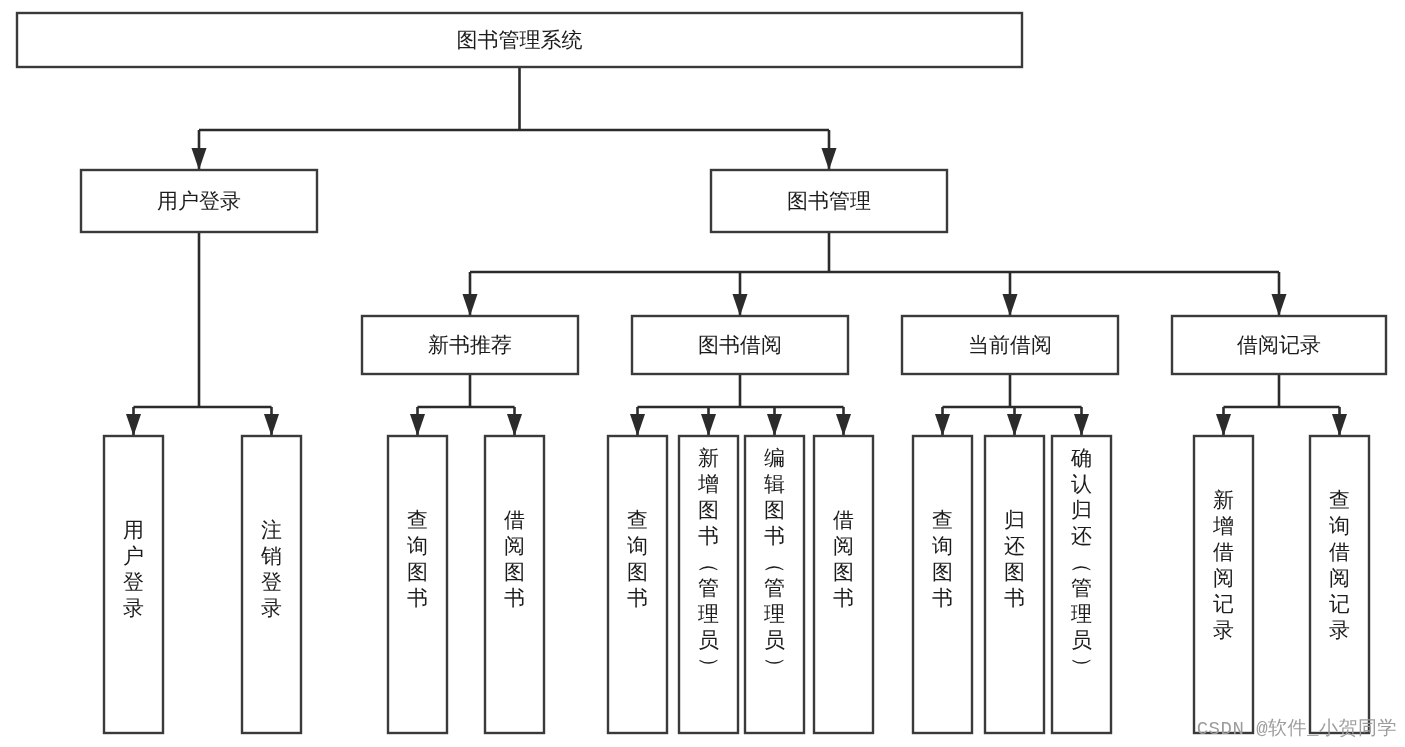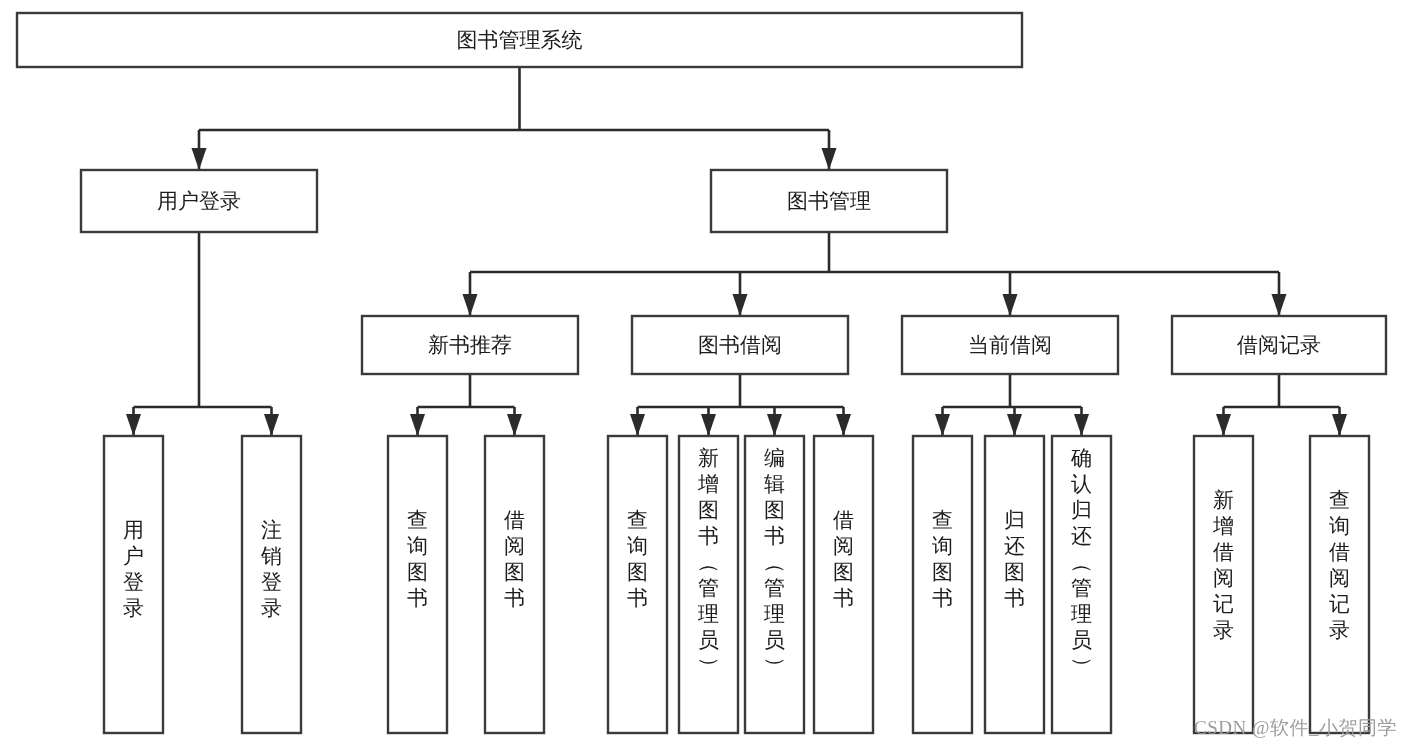--- a/index.html
+++ b/index.html
@@ -43,21 +43,21 @@
     font-family: "DejaVu Sans", "Liberation Sans", sans-serif;
     font-size: 21px;
     fill: #1c1c1c;
     text-anchor: middle;
     dominant-baseline: middle;
   }
   .watermark-text {
     position: absolute;
     right: 8px;
     bottom: 6px;
-    font-family: Liberation Serif, serif;
+    font-family: Liberation Mono, monospace;
     font-size: 19px;
     color: #9d9d9d;
     white-space: nowrap;
     letter-spacing: 0.5px;
   }
 </style>
 </head>
 <body>
 
 <div id="diagram-root">

